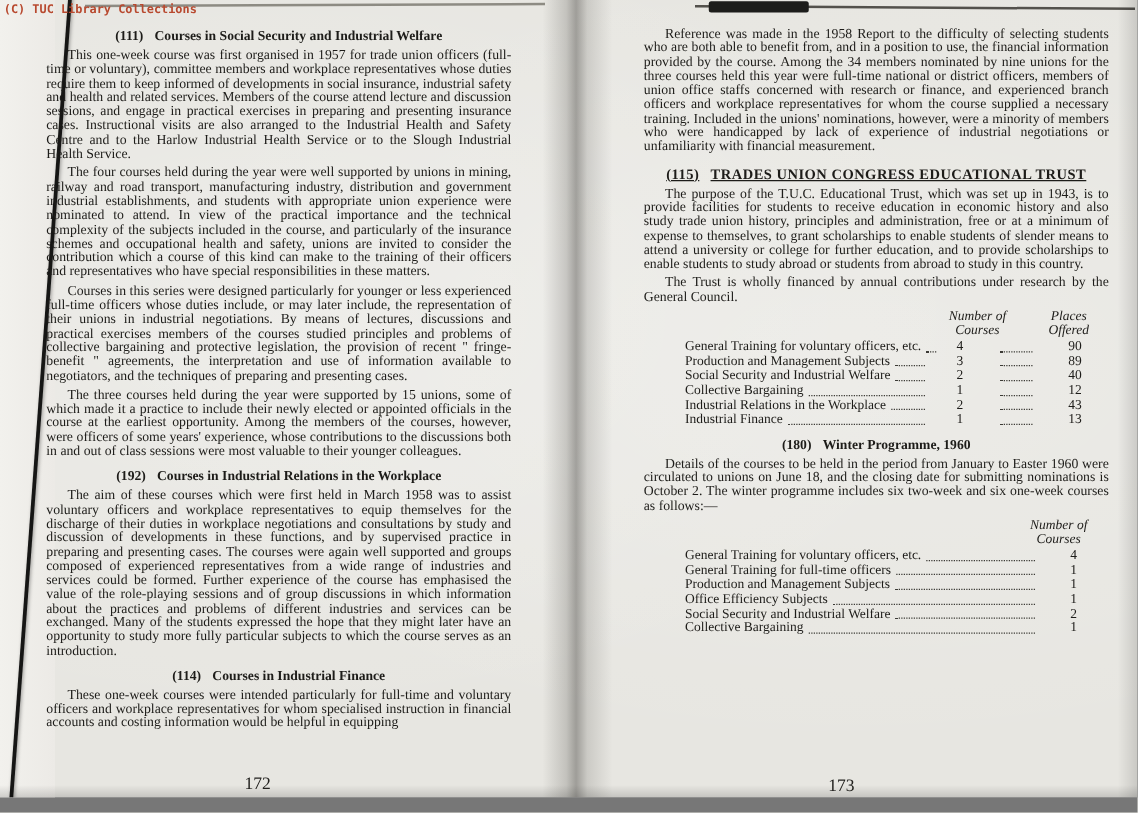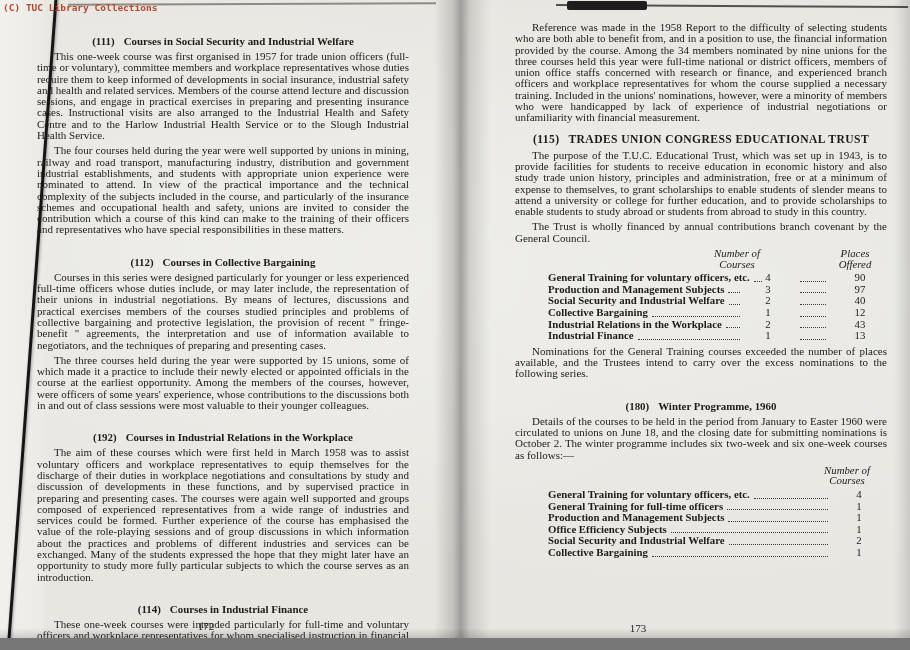--- a/index.html
+++ b/index.html
@@ -37,43 +37,43 @@
     color:#b8492f; }
 
   
   .page { position:absolute; z-index:2; }
   .page-left  { left:37px;  top:15px; width:372px; }
   .page-right { left:515px; top:22px; width:372px; }
 
   .page p { margin:0 0 4px; font-size:11px; line-height:11.3px;
     text-align:justify; text-indent:17px; }
   .sec-head { text-align:center; font-weight:bold; font-size:10.9px;
-    margin:20px 0 4px; line-height:12px; }
+    margin:8px 0 4px; line-height:12px; }
   .sec-head .num { margin-right:9px; }
-  .trust-head { font-size:11.6px; letter-spacing:.4px; margin-top:10px; }
+  .trust-head { font-size:11.6px; letter-spacing:.4px; margin-top:10px;text-decoration:underline; }
 
   
   .course-table { margin:3px 0 4px 33px; font-size:10.8px; }
   .t-head { display:grid; font-style:italic; text-align:center;
-    line-height:10.6px; white-space:pre-line; margin-bottom:3px;gap:45px; }
+    line-height:10.6px; white-space:pre-line; margin-bottom:3px; }
   .autumn .t-head { grid-template-columns:1fr 82px 64px; }
   .winter .t-head { grid-template-columns:1fr 80px; }
   .t-row { display:grid; line-height:11.6px; align-items:end; }
   .autumn .t-row { grid-template-columns:1fr 50px 40px 54px; }
   .winter .t-row { grid-template-columns:1fr 56px; }
-  .lbl { display:flex; min-width:0;font-weight:bold; }
+  .lbl { display:flex; min-width:0; }
   .lbl .txt { white-space:nowrap; }
   .lbl .dots { flex:1; border-bottom:1.5px dotted #3c3b36; margin:0 3px 2px 4px; min-width:8px; }
   .ccell { text-align:center; }
   .dots2 { border-bottom:1.5px dotted #3c3b36; margin:0 7px 2px; }
 
   .pageno { position:absolute; z-index:3; width:90px; text-align:center;
-    font-size:11px; color:#22211e; }
+    font-size:14px; color:#22211e; }
   .pageno-left  { left:161px; top:620px; }
-  .pageno-right { left:593px; top:622px;text-align:center; }
+  .pageno-right { left:628px; top:622px;text-align:center; }
 </style>
 </head>
 <body>
 
 <div class="scan">
 
   <div class="edge-left-light"></div>
   <div class="spine-left"></div>
   <div class="gutter"></div>
   <div class="topline-left"></div>
@@ -85,23 +85,20 @@
   <div class="watermark">(C) TUC Library Collections</div>
 
   <div class="page page-left">
 
     <div class="sec-head">
       <span class="num">(111)</span><span>Courses in Social Security and Industrial Welfare</span>
     </div>
     <p>This one-week course was first organised in 1957 for trade union officers (full-time or voluntary), committee members and workplace representatives whose duties require them to keep informed of developments in social insurance, industrial safety and health and related services.  Members of the course attend lecture and discussion sessions, and engage in practical exercises in preparing and presenting insurance cases.   Instructional visits are also arranged to the Industrial Health and Safety Centre and to the Harlow Industrial Health Service or to the Slough Industrial Health Service.</p>
     <p>The four courses held during the year were well supported by unions in mining, railway and road transport, manufacturing industry, distribution and government industrial establishments, and students with appropriate union experience were nominated to attend.  In view of the practical importance and the technical complexity of the subjects included in the course, and particularly of the insurance schemes and occupational health and safety, unions are invited to consider the contribution which a course of this kind can make to the training of their officers and representatives who have special responsibilities in these matters.</p>
 
-    <div class="sec-head">
-      <span class="num">(112)</span><span>Courses in Collective Bargaining</span>
-    </div>
     <p>Courses in this series were designed particularly for younger or less experienced full-time officers whose duties include, or may later include, the representation of their unions in industrial negotiations.   By means of lectures, discussions and practical exercises members of the courses studied principles and problems of collective bargaining and protective legislation, the provision of recent " fringe-benefit " agreements, the interpretation and use of information available to negotiators, and the techniques of preparing and presenting cases.</p>
     <p>The three courses held during the year were supported by 15 unions, some of which made it a practice to include their newly elected or appointed officials in the course at the earliest opportunity.  Among the members of the courses, however, were officers of some years' experience, whose contributions to the discussions both in and out of class sessions were most valuable to their younger colleagues.</p>
 
     <div class="sec-head">
       <span class="num">(192)</span><span>Courses in Industrial Relations in the Workplace</span>
     </div>
     <p>The aim of these courses which were first held in March 1958 was to assist voluntary officers and workplace representatives to equip themselves for the discharge of their duties in workplace negotiations and consultations by study and discussion of developments in these functions, and by supervised practice in preparing and presenting cases.  The courses were again well supported and groups composed of experienced representatives from a wide range of industries and services could be formed.  Further experience of the course has emphasised the value of the role-playing sessions and of group discussions in which information about the practices and problems of different industries and services can be exchanged.  Many of the students expressed the hope that they might later have an opportunity to study more fully particular subjects to which the course serves as an introduction.</p>
 
     <div class="sec-head">
       <span class="num">(114)</span><span>Courses in Industrial Finance</span>
@@ -112,21 +109,21 @@
   <div class="pageno pageno-left">172</div>
 
   <div class="page page-right">
 
     <p>Reference was made in the 1958 Report to the difficulty of selecting students who are both able to benefit from, and in a position to use, the financial information provided by the course.  Among the 34 members nominated by nine unions for the three courses held this year were full-time national or district officers, members of union office staffs concerned with research or finance, and experienced branch officers and workplace representatives for whom the course supplied a necessary training.  Included in the unions' nominations, however, were a minority of members who were handicapped by lack of experience of industrial negotiations or unfamiliarity with financial measurement.</p>
 
     <div class="sec-head trust-head">
       <span class="num">(115)</span><span>TRADES UNION CONGRESS EDUCATIONAL TRUST</span>
     </div>
     <p>The purpose of the T.U.C. Educational Trust, which was set up in 1943, is to provide facilities for students to receive education in economic history and also study trade union history, principles and administration, free or at a minimum of expense to themselves, to grant scholarships to enable students of slender means to attend a university or college for further education, and to provide scholarships to enable students to study abroad or students from abroad to study in this country.</p>
-    <p>The Trust is wholly financed by annual contributions branch covenant by the General Council.</p>
+    <p>The Trust is wholly financed by annual contributions under research by the General Council.</p>
 
 
     <div class="course-table autumn">
       <div class="t-head">
         <span></span>
         <span>Number of
 Courses</span>
         <span>Places
 Offered</span>
       </div>
@@ -139,21 +136,21 @@
         <span class="dots2"></span>
         <span class="ccell">90</span>
       </div>
       <div class="t-row">
         <span class="lbl">
             <span class="txt">Production and Management Subjects</span>
             <span class="dots"></span>
           </span>
         <span class="ccell">3</span>
         <span class="dots2"></span>
-        <span class="ccell">97</span>
+        <span class="ccell">89</span>
       </div>
       <div class="t-row">
         <span class="lbl">
             <span class="txt">Social Security and Industrial Welfare</span>
             <span class="dots"></span>
           </span>
         <span class="ccell">2</span>
         <span class="dots2"></span>
         <span class="ccell">40</span>
       </div>
@@ -179,21 +176,20 @@
         <span class="lbl">
             <span class="txt">Industrial Finance</span>
             <span class="dots"></span>
           </span>
         <span class="ccell">1</span>
         <span class="dots2"></span>
         <span class="ccell">13</span>
       </div>
     </div>
 
-    <p>Nominations for the General Training courses exceeded the number of places available, and the Trustees intend to carry over the excess nominations to the following series.</p>
 
     <div class="sec-head">
       <span class="num">(180)</span><span>Winter Programme, 1960</span>
     </div>
     <p>Details of the courses to be held in the period from January to Easter 1960 were circulated to unions on June 18, and the closing date for submitting nominations is October 2.  The winter programme includes six two-week and six one-week courses as follows:—</p>
 
     <div class="course-table winter">
       <div class="t-head">
         <span></span>
         <span>Number of

